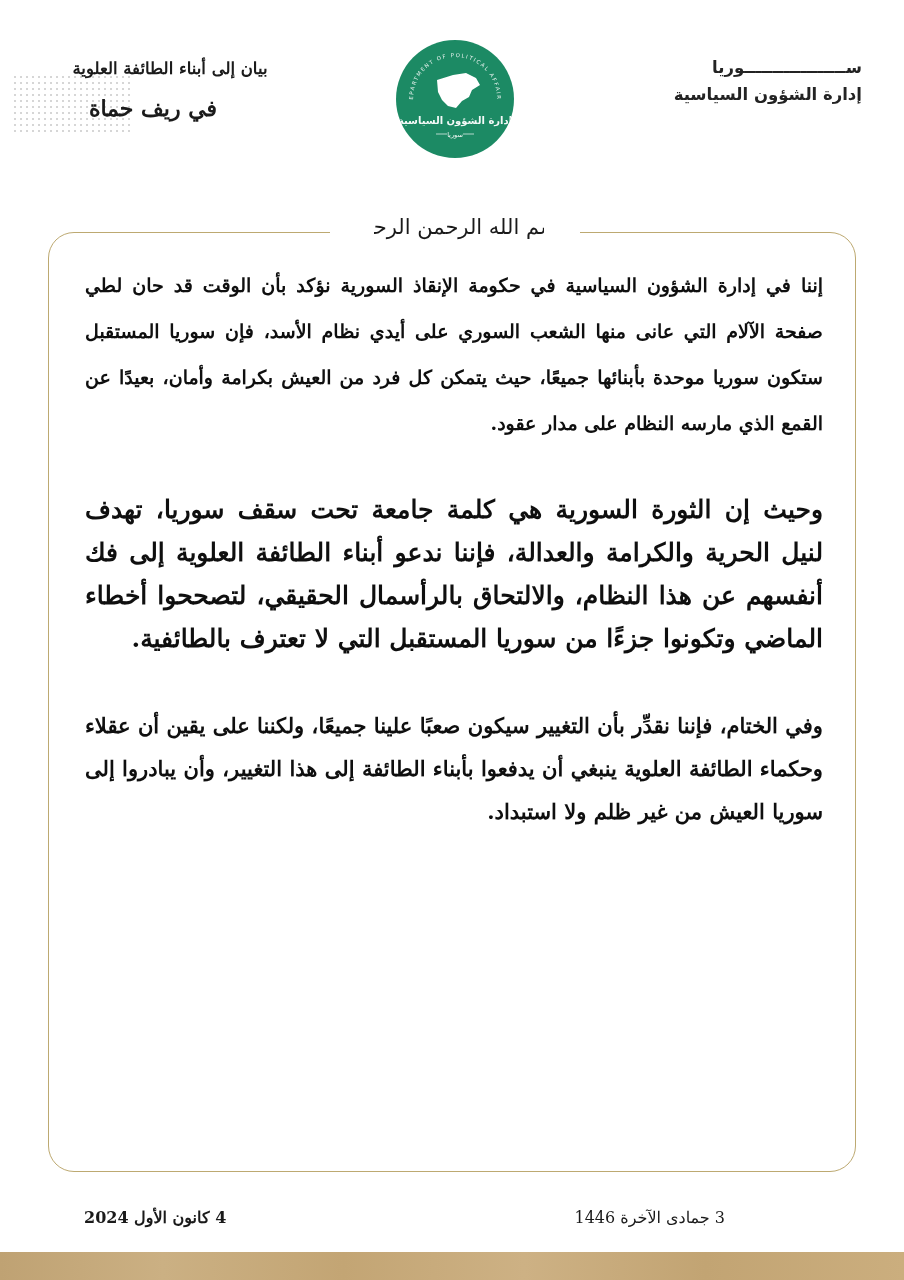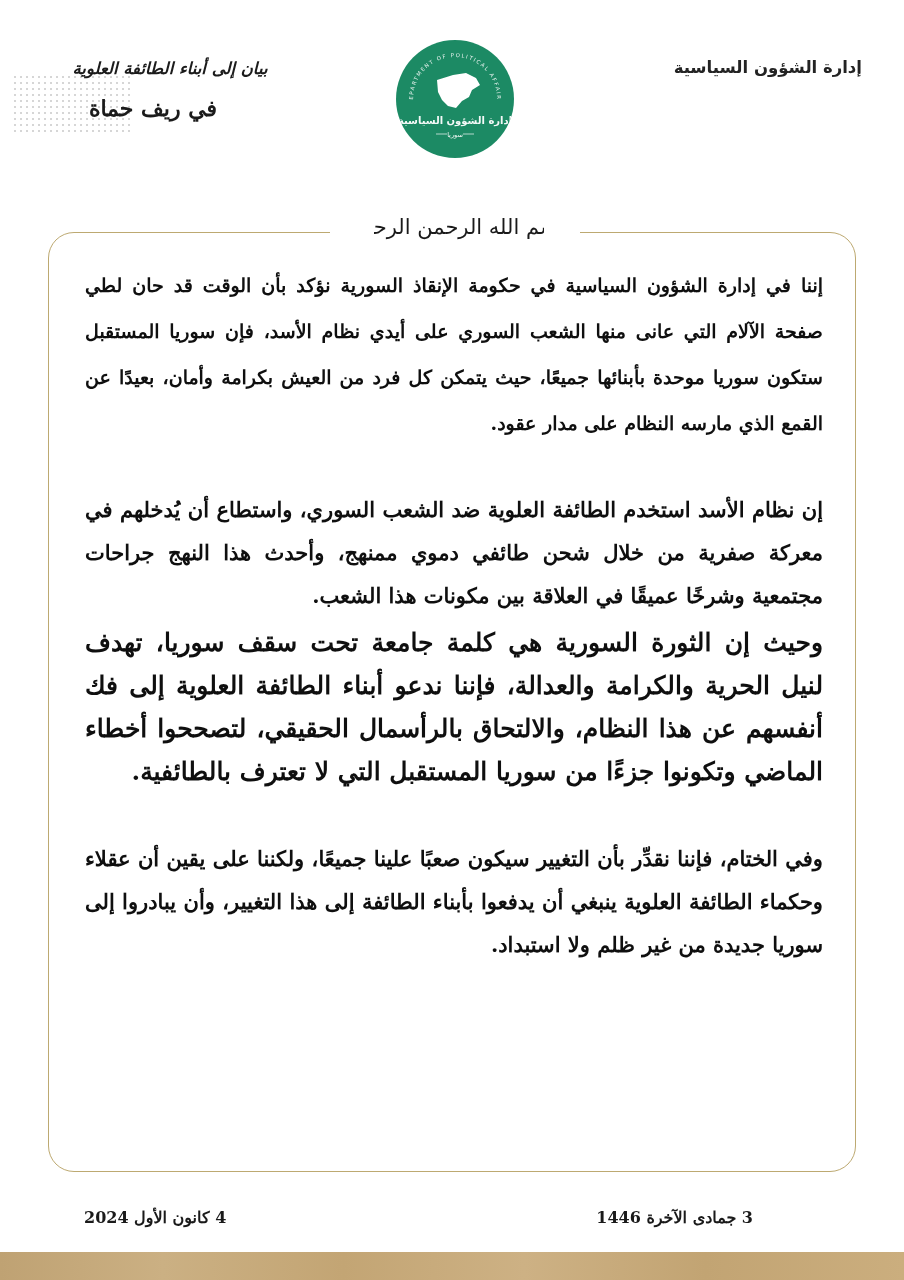--- a/index.html
+++ b/index.html
@@ -34,21 +34,20 @@
     direction: rtl;
   }
   .hdr-left-l1 {
     font-family: "DejaVu Serif", serif;
     font-size: 16.5px;
     font-weight: 700;
     color: #1b1b1b;
     letter-spacing: 0px;
     line-height: 1.35;
     white-space: nowrap;
-    font-style: italic;
   }
   .hdr-left-l2 {
     font-family: "DejaVu Serif", serif;
     font-size: 22px;
     font-weight: 700;
     color: #1b1b1b;
     line-height: 1.35;
     margin-top: 14px;
     margin-right: 34px;
     white-space: nowrap;
@@ -166,41 +165,40 @@
     margin: 0;
   }
 
   
   .footer {
     position: absolute;
     left: 0;
     top: 1208px;
     width: 823px;
     height: 40px;
-    padding-left: 28px;
   }
   .foot-left {
     position: absolute;
     left: 84px;
     top: 0;
     direction: rtl;
     font-family: "DejaVu Serif", serif;
     font-size: 16px;
     font-weight: 700;
     color: #1a1a1a;
     white-space: nowrap;
   }
   .foot-right {
     position: absolute;
     right: 98px;
     top: 0;
     direction: rtl;
     font-family: "DejaVu Serif", serif;
     font-size: 16px;
-    font-weight: 700;
+    font-weight: 400;
     color: #1a1a1a;
     white-space: nowrap;
   }
   .bottom-strip {
     position: absolute;
     left: 0;
     top: 1252px;
     width: 904px;
     height: 28px;
     background: #c5a876;
@@ -236,37 +234,37 @@
 
         <text x="59" y="84" text-anchor="middle" font-family="DejaVu Sans, sans-serif" font-size="10" font-weight="bold" fill="#ffffff" opacity="0.95" direction="rtl">إدارة الشؤون السياسية</text>
         <line x1="40" y1="94" x2="51" y2="94" stroke="#ffffff" stroke-width="0.8" opacity="0.85"></line>
         <line x1="67" y1="94" x2="78" y2="94" stroke="#ffffff" stroke-width="0.8" opacity="0.85"></line>
         <text x="59" y="97" text-anchor="middle" font-family="DejaVu Sans, sans-serif" font-size="6.5" fill="#ffffff" opacity="0.95" direction="rtl">سوريا</text>
       </svg>
     </div>
   </div>
 
   <div class="hdr-right">
+    <div>ســــــــــــــــــوريا</div>
     <div>إدارة الشؤون السياسية</div>
   </div>
 </div>
 
 <div class="frame"></div>
 <div class="frame-gap"></div>
 
 <div class="basmala">
   <svg width="170" height="54" viewBox="0 0 170 54">
     <text x="85" y="38" text-anchor="middle" font-family="DejaVu Serif, serif" font-size="21" fill="#1a1a1a" direction="rtl">بسم الله الرحمن الرحيم</text>
   </svg>
 </div>
 
 <div class="content">
   <p class="para p1">إننا في إدارة الشؤون السياسية في حكومة الإنقاذ السورية نؤكد بأن الوقت قد حان لطي صفحة الآلام التي عانى منها الشعب السوري على أيدي نظام الأسد، فإن سوريا المستقبل ستكون سوريا موحدة بأبنائها جميعًا، حيث يتمكن كل فرد من العيش بكرامة وأمان، بعيدًا عن القمع الذي مارسه النظام على مدار عقود.</p>
-  <p class="para p2">إن نظام الأسد استخدم الطائفة العلوية ضد الشعب السوري، واستطاع أن يُدخلهم في معركة صفرية من خلال شحن طائفي دموي ممنهج، وأحدث هذا النهج جراحات مجتمعية وشرخًا عميقًا في العلاقة بين مكونات هذا الشعب.</p>
   <p class="para p3">وحيث إن الثورة السورية هي كلمة جامعة تحت سقف سوريا، تهدف لنيل الحرية والكرامة والعدالة، فإننا ندعو أبناء الطائفة العلوية إلى فك أنفسهم عن هذا النظام، والالتحاق بالرأسمال الحقيقي، لتصححوا أخطاء الماضي وتكونوا جزءًا من سوريا المستقبل التي لا تعترف بالطائفية.</p>
-  <p class="para p4">وفي الختام، فإننا نقدِّر بأن التغيير سيكون صعبًا علينا جميعًا، ولكننا على يقين أن عقلاء وحكماء الطائفة العلوية ينبغي أن يدفعوا بأبناء الطائفة إلى هذا التغيير، وأن يبادروا إلى سوريا جديدة من غير ظلم ولا استبداد.</p>
+  <p class="para p4">وفي الختام، فإننا نقدِّر بأن التغيير سيكون صعبًا علينا جميعًا، ولكننا على يقين أن عقلاء وحكماء الطائفة العلوية ينبغي أن يدفعوا بأبناء الطائفة إلى هذا التغيير، وأن يبادروا إلى سوريا العيش من غير ظلم ولا استبداد.</p>
 </div>
 
 <div class="footer">
   <div class="foot-left">4 كانون الأول 2024</div>
   <div class="foot-right">3 جمادى الآخرة 1446</div>
 </div>
 <div class="bottom-strip"></div>
 
 </body></html>

